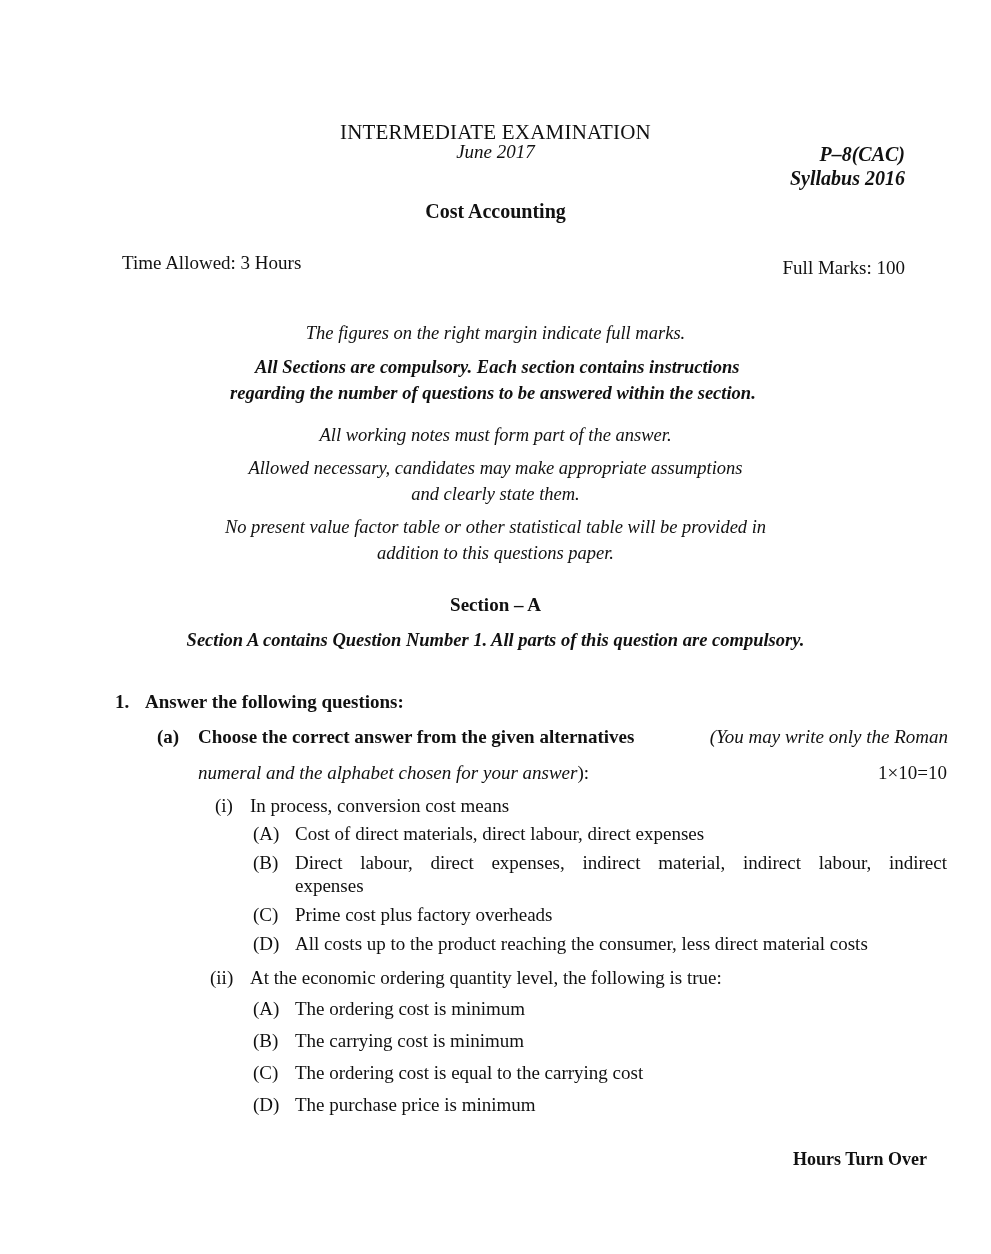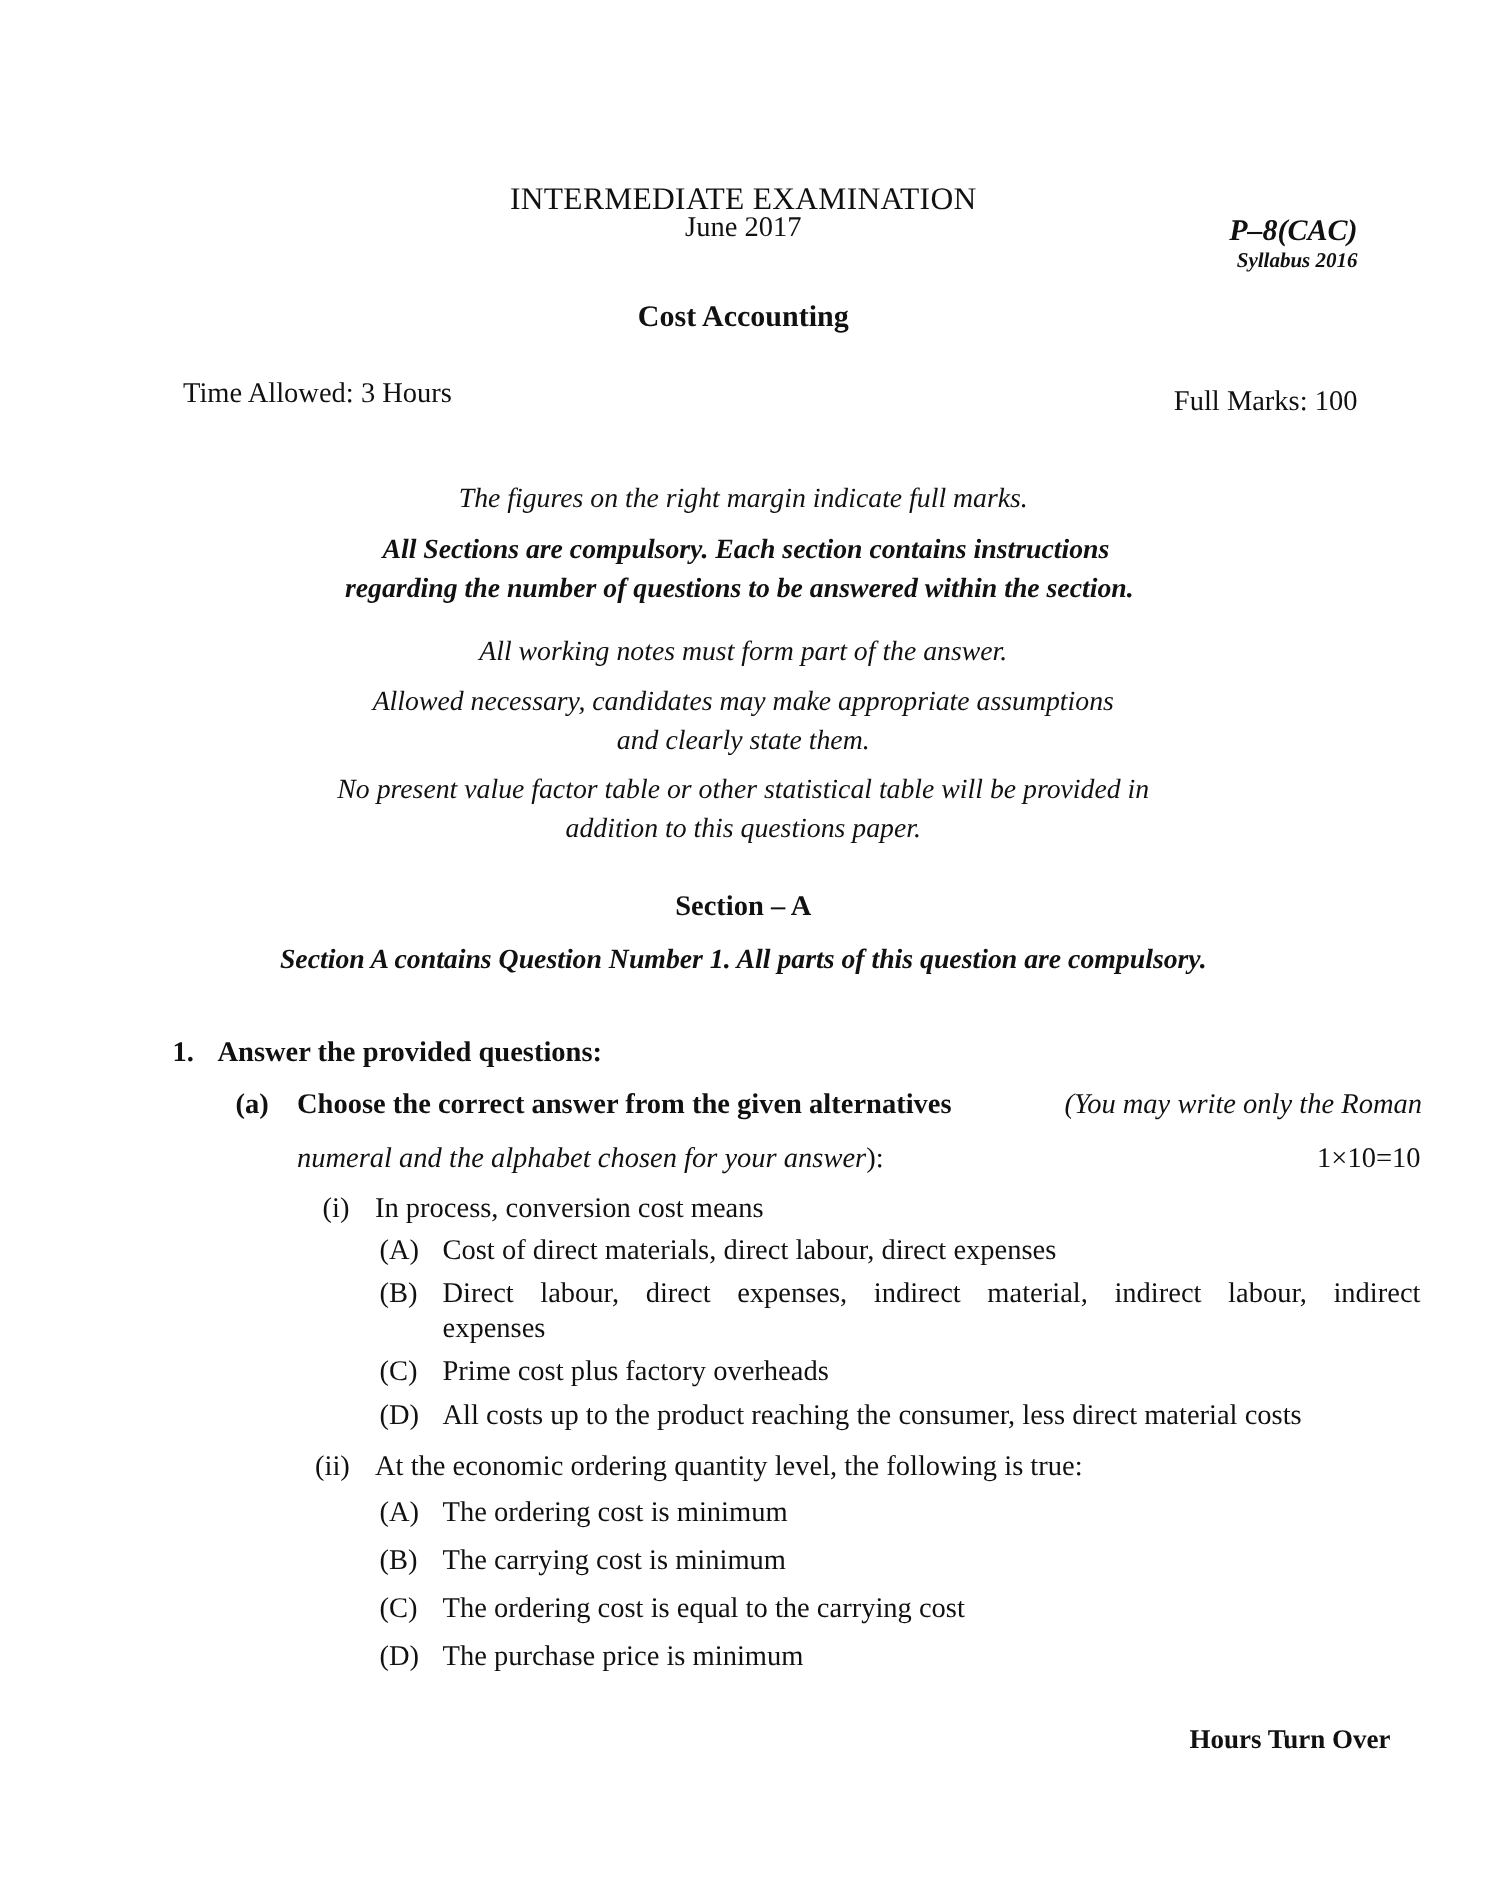--- a/index.html
+++ b/index.html
@@ -13,41 +13,41 @@
   .bold { font-weight: bold; }
   .ital { font-style: italic; }
   .title { font-size: 21px; letter-spacing: 0.2px; margin-top: 16px; }
   .instr { font-size: 18.5px; }
   .q { font-size: 19px; }
 </style>
 </head>
 <body>
 
 <div class="abs center title" style="top:104px;">INTERMEDIATE EXAMINATION</div>
-<div class="abs center" style="top:141px; font-size:19px;">June 2017</div>
+<div class="abs center" style="top:141px; font-size:19px;font-style:italic;">June 2017</div>
 <div class="abs bold ital" style="top:143px; right:86px; font-size:20px;">P–8(CAC)</div>
-<div class="abs bold ital" style="top:167px; right:86px; font-size:14px;">Syllabus 2016</div>
+<div class="abs bold ital" style="top:167px; right:86px; font-size:20px;">Syllabus 2016</div>
 <div class="abs center bold" style="top:200px; font-size:20px;">Cost Accounting</div>
 <div class="abs" style="top:252px; left:122px; font-size:19px;">Time Allowed: 3 Hours</div>
 <div class="abs" style="top:257px; right:86px; font-size:19px;">Full Marks: 100</div>
 
 <div class="abs center ital instr" style="top:323px;">The figures on the right margin  indicate full marks.</div>
 <div class="abs ital bold instr" style="top:357px; left:255px;">All Sections are compulsory. Each section contains instructions</div>
 <div class="abs ital bold instr" style="top:383px; left:230px;">regarding the number of questions to be answered within the section.</div>
 <div class="abs center ital instr" style="top:425px;">All working notes must form part of the answer.</div>
 <div class="abs center ital instr" style="top:458px;">Allowed necessary, candidates may make appropriate assumptions</div>
 <div class="abs center ital instr" style="top:484px;">and clearly state them.</div>
 <div class="abs center ital instr" style="top:517px;">No present value factor table or other statistical table will be provided in</div>
 <div class="abs center ital instr" style="top:543px;">addition to this questions paper.</div>
 
 <div class="abs center bold" style="top:594px; font-size:19px;">Section – A</div>
 <div class="abs center bold ital" style="top:630px; font-size:18.5px;">Section A contains Question Number 1. All parts of this question are compulsory.</div>
 
 <div class="abs bold q" style="top:691px; left:115px;">1.</div>
-<div class="abs bold q" style="top:691px; left:145px;">Answer the provided questions:</div>
+<div class="abs bold q" style="top:691px; left:145px;">Answer the following questions:</div>
 
 <div class="abs q bold" style="top:726px; left:157px;">(a)</div>
 <div class="abs q" style="top:726px; left:198px; width:750px; display:flex; justify-content:space-between;">
   <span class="bold">Choose the correct answer from the given alternatives</span>
   <span class="ital">(You may write only the Roman</span>
 </div>
 <div class="abs q" style="top:762px; left:198px;"><span class="ital">numeral and the alphabet chosen for your answer</span><span>):</span></div>
 <div class="abs q" style="top:762px; right:44px;">1×10=10</div>
 
 <div class="abs q" style="top:795px; left:215px;">(i)</div>

